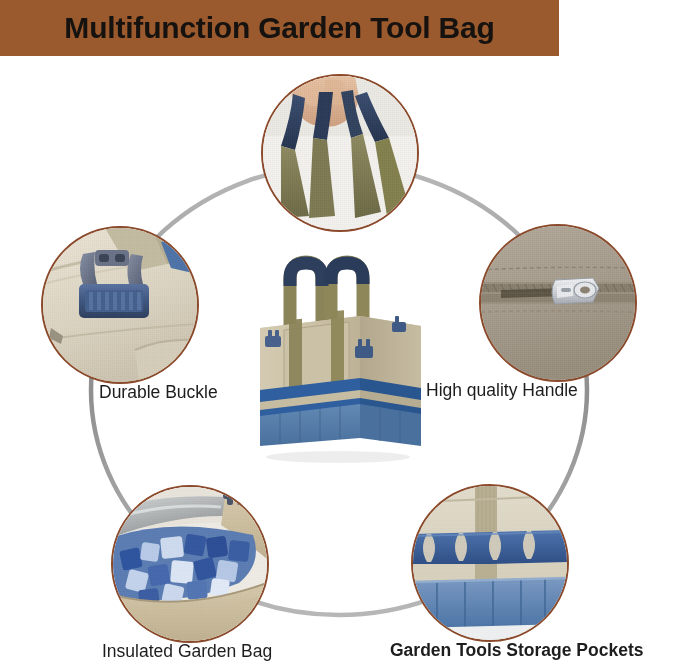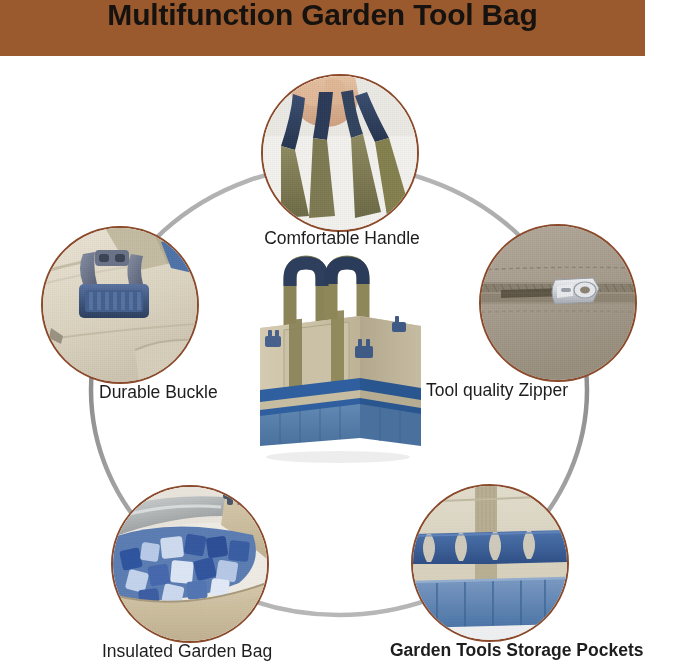--- a/index.html
+++ b/index.html
@@ -16,24 +16,25 @@
     height: 669px;
     background: #ffffff;
     overflow: hidden;
   }
 
   
   #header-banner {
     position: absolute;
     left: 0;
     top: 0;
-    width: 645px;
+    width: 559px;
     height: 56px;
     background: #9A5A2E;
     display: flex;
+    align-items: center;
     justify-content: center;
   }
   #header-title {
     font-size: 30px;
     font-weight: 700;
     color: #15120f;
     letter-spacing: -0.2px;
     line-height: 1;
     white-space: nowrap;
   }
@@ -225,21 +226,20 @@
         <path d="M50,62 L64,64 L72,140 L46,142 Z" fill="#7e7a52"></path>
         <path d="M88,62 L100,58 L118,136 L92,142 Z" fill="url(#olive1)"></path>
         <path d="M112,66 L126,62 L146,130 L124,140 Z" fill="#84804f"></path>
 
         <g opacity="0.28">
           <rect x="0" y="60" width="154" height="94" fill="url(#none)"></rect>
         </g>
       </svg>
       <div class="weave" style="opacity:.25"></div>
     </div>
-    <div class="callout-label" style="left:2px; top:156px; width:158px; text-align:center;">Comfortable Handle</div>
   </div>
 
   <div class="callout" style="left:41px; top:226px; width:158px; height:158px;">
     <div class="callout-photo" style="left:0; top:0; width:158px; height:158px;">
       <svg width="154" height="154" viewBox="0 0 154 154">
         <defs>
           <linearGradient id="cream" x1="0" y1="0" x2="0.4" y2="1">
             <stop offset="0" stop-color="#ece5d6"></stop>
             <stop offset="0.6" stop-color="#ddd5c2"></stop>
             <stop offset="1" stop-color="#cdc5b1"></stop>
@@ -349,21 +349,21 @@
           <ellipse cx="104" cy="64" rx="11" ry="8" fill="#e9ebee" stroke="#9aa0a8" stroke-width="1.2"></ellipse>
           <ellipse cx="104" cy="64" rx="5" ry="3.5" fill="#8d8375"></ellipse>
           <path d="M76,60 L92,58 L92,70 L76,72 Z" fill="#eef0f2" opacity="0.9"></path>
           <rect x="80" y="62" width="10" height="4" rx="2" fill="#9aa0a8"></rect>
         </g>
 
         <path d="M0,86 Q70,84 154,86" fill="none" stroke="#8e8473" stroke-width="1.2" stroke-dasharray="4 3" opacity="0.7"></path>
       </svg>
       <div class="weave" style="opacity:.3"></div>
     </div>
-    <div class="callout-label" style="left:-53px; top:158px;">Tool quality Zipper</div>
+    <div class="callout-label" style="left:-53px; top:158px;">High quality Handle</div>
   </div>
 
   <div class="callout" style="left:111px; top:485px; width:158px; height:158px;">
     <div class="callout-photo" style="left:0; top:0; width:158px; height:158px;">
       <svg width="154" height="154" viewBox="0 0 154 154">
         <defs>
           <linearGradient id="foil" x1="0" y1="0" x2="0.6" y2="1">
             <stop offset="0" stop-color="#d3d6d7"></stop>
             <stop offset="0.5" stop-color="#aeb2b3"></stop>
             <stop offset="1" stop-color="#8d9193"></stop>

